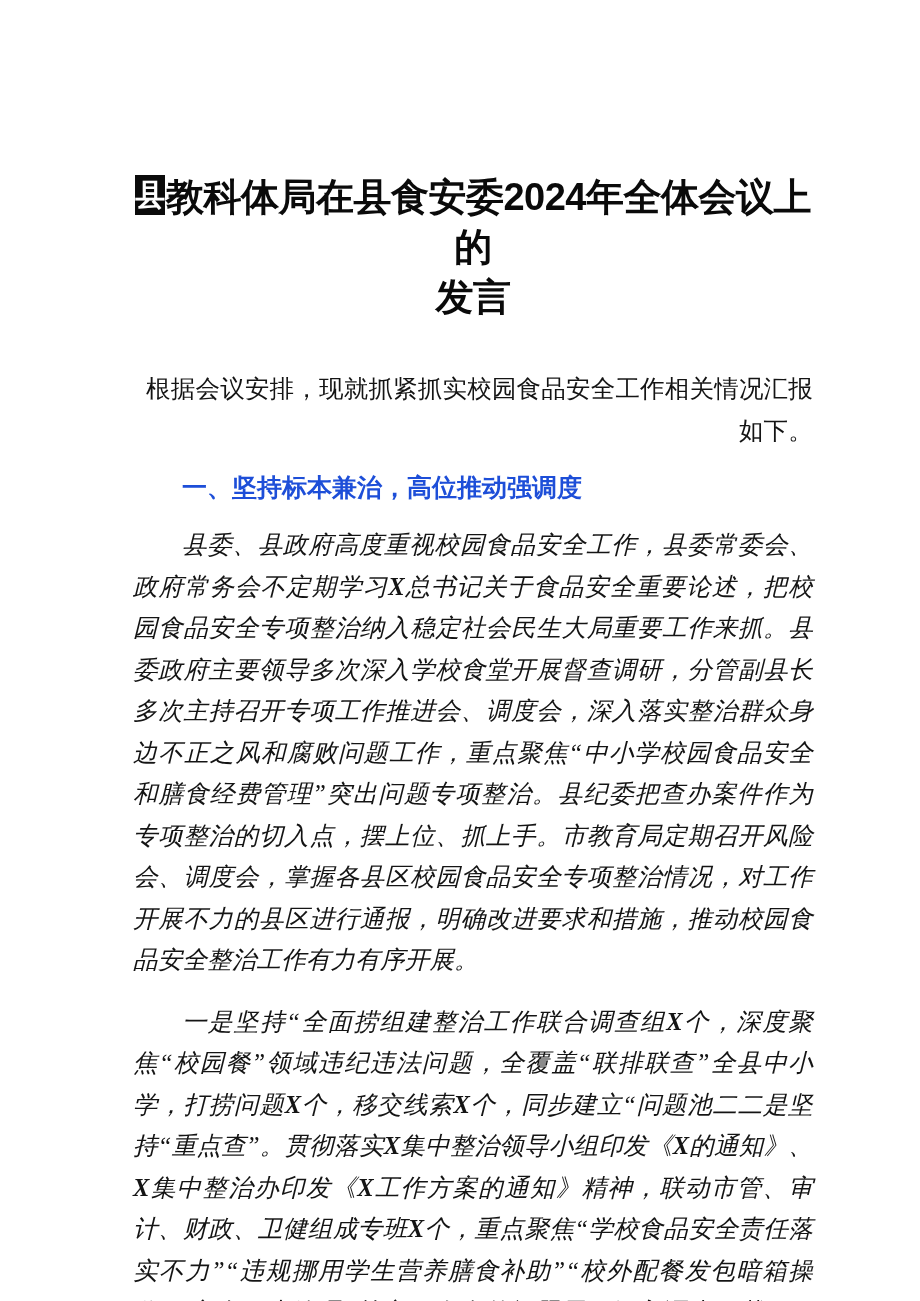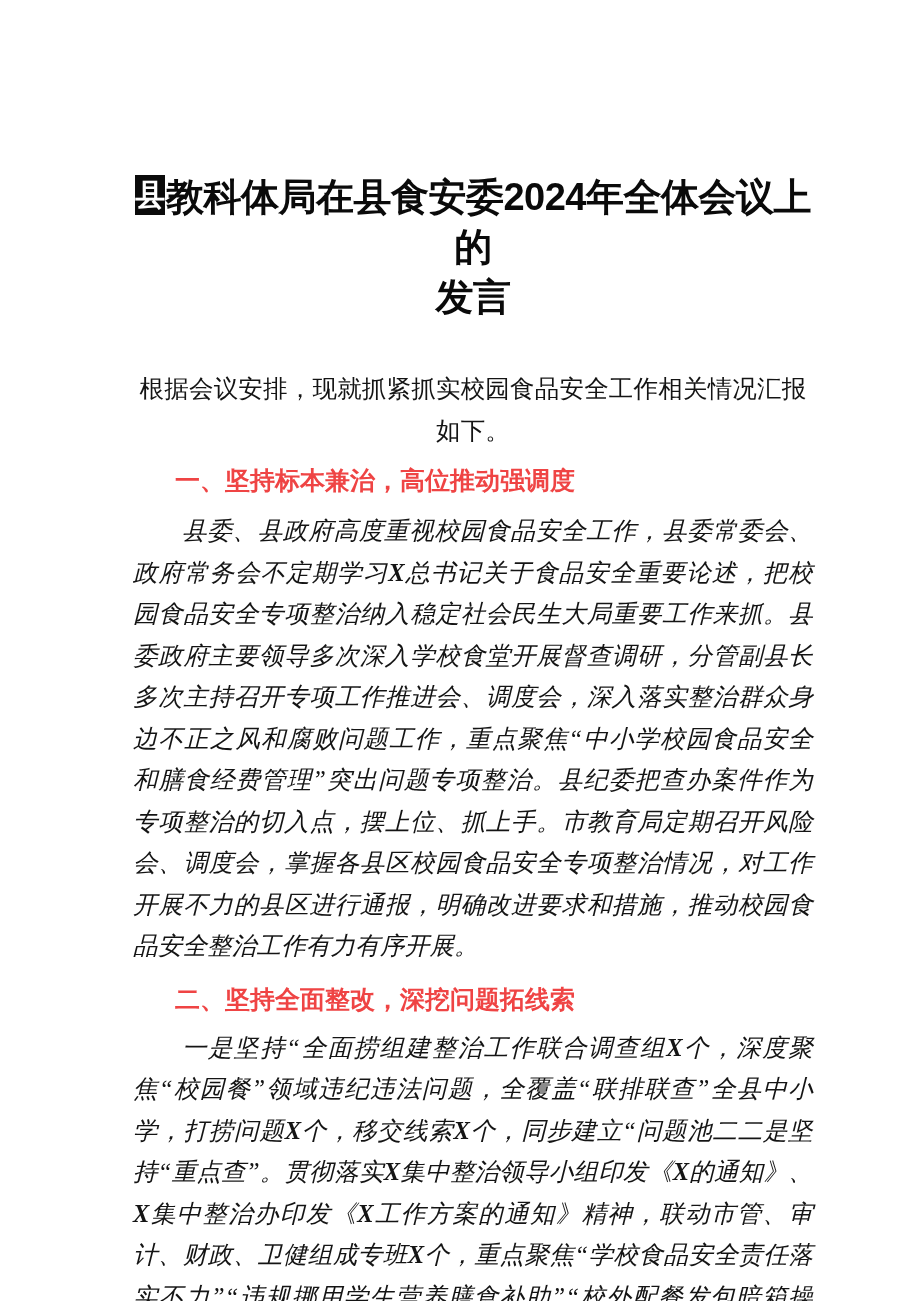--- a/index.html
+++ b/index.html
@@ -59,44 +59,44 @@
     margin-right: 1px;
     overflow: hidden;
   }
 
   
   .sec-heading {
     font-family: "Liberation Sans", "DejaVu Sans", sans-serif;
     font-weight: 700;
     font-size: 25px;
     line-height: 40px;
-    margin: 0;
+    margin: 7px;
     padding-left: 42px;
     letter-spacing: 0px;
-    color: #ef4444;
+    color: #1d4ed8;
     white-space: nowrap;
   }
 
   
   .para {
     font-family: "Liberation Serif", "DejaVu Serif", serif;
     font-size: 24.5px;
     line-height: 41.5px;
     margin: 0;
     text-align: justify;
     text-justify: inter-ideograph;
     letter-spacing: 0.2px;
     color: #141414;
   }
   .para.indent {
     text-indent: 49px;
     font-style: italic;
   }
   .para.nojust {
-    text-align: center;
+    text-align: right;
   }
 
   .spacer-lead   { height: 46px; }
   .spacer-after-lead { height: 9px; }
   .spacer-h1     { height: 10px; }
   .spacer-h2     { height: 8px; }
   .spacer-sec    { height: 12px; }
 
   
   .xmark {
@@ -121,20 +121,19 @@
     <div class="spacer-after-lead"></div>
 
     <h2 class="sec-heading">一、坚持标本兼治，高位推动强调度</h2>
 
     <div class="spacer-h1"></div>
 
     <p class="para indent">县委、县政府高度重视校园食品安全工作，县委常委会、政府常务会不定期学习<span class="xmark">X</span>总书记关于食品安全重要论述，把校园食品安全专项整治纳入稳定社会民生大局重要工作来抓。县委政府主要领导多次深入学校食堂开展督查调研，分管副县长多次主持召开专项工作推进会、调度会，深入落实整治群众身边不正之风和腐败问题工作，重点聚焦“中小学校园食品安全和膳食经费管理”突出问题专项整治。县纪委把查办案件作为专项整治的切入点，摆上位、抓上手。市教育局定期召开风险会、调度会，掌握各县区校园食品安全专项整治情况，对工作开展不力的县区进行通报，明确改进要求和措施，推动校园食品安全整治工作有力有序开展。</p>
 
     <div class="spacer-sec"></div>
 
-    <h2 class="sec-heading">二、坚持全面整改，深挖问题拓线索</h2>
 
     <div class="spacer-h2"></div>
 
     <p class="para indent">一是坚持“全面捞组建整治工作联合调查组<span class="xmark">X</span>个，深度聚焦“校园餐”领域违纪违法问题，全覆盖“联排联查”全县中小学，打捞问题<span class="xmark">X</span>个，移交线索<span class="xmark">X</span>个，同步建立“问题池二二是坚持“重点查”。贯彻落实<span class="xmark">X</span>集中整治领导小组印发《<span class="xmark">X</span>的通知》、<span class="xmark">X</span>集中整治办印发《<span class="xmark">X</span>工作方案的通知》精神，联动市管、审计、财政、卫健组成专班<span class="xmark">X</span>个，重点聚焦“学校食品安全责任落实不力”“违规挪用学生营养膳食补助”“校外配餐发包暗箱操作”“安全卫生管理”等方面存在的问题展开深入调查。截至目前，纪委</p>
 
   </div>
 </div>
 
 </body></html>

